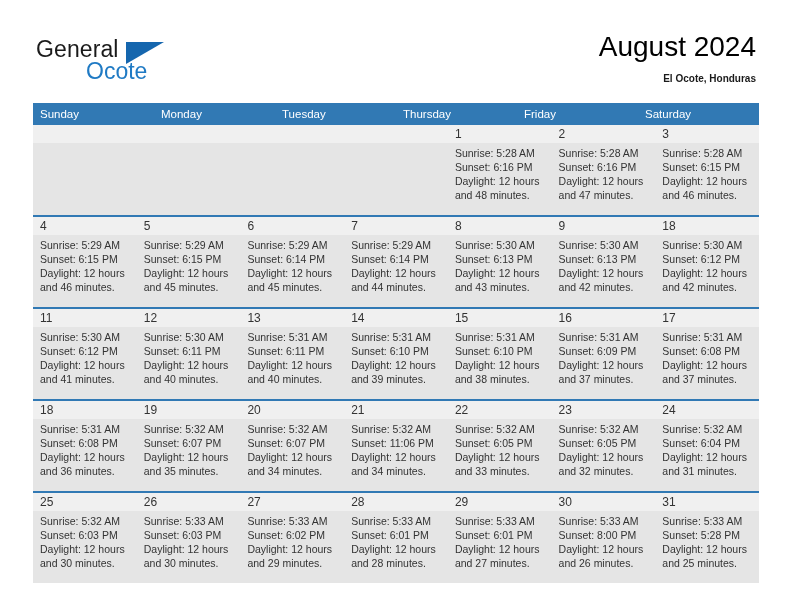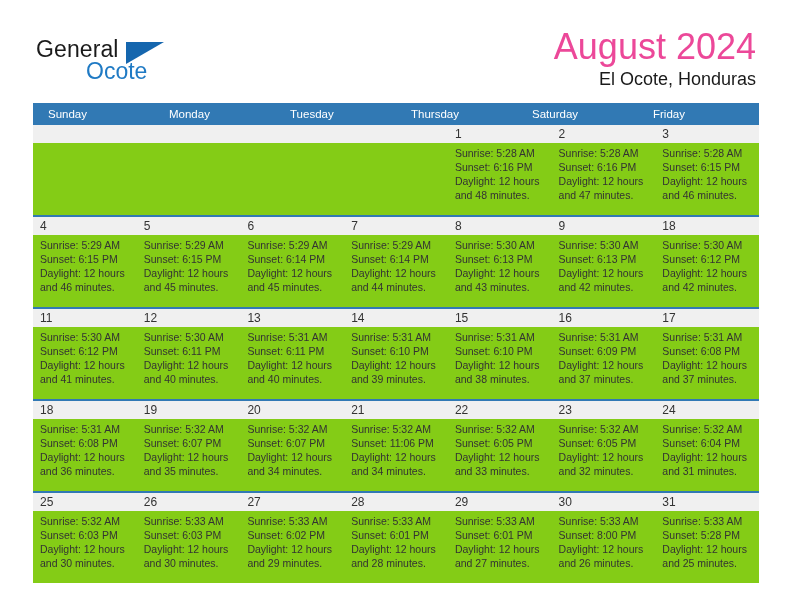--- a/index.html
+++ b/index.html
@@ -63,52 +63,53 @@
     border-bottom: 22px solid transparent;
   }
 
   .title-block {
     position: absolute;
     right: 36px;
     top: 30px;
     text-align: right;
   }
   .cal-title {
-    font-size: 36px;
+    font-size: 28px;
     font-weight: normal;
-    color: #ec4899;
+    color: #000000;
     line-height: 34px;
     white-space: nowrap;
   }
   .cal-subtitle {
-    font-size: 18px;
+    font-size: 10px;
     color: #1a1a1a;
     line-height: 22px;
     margin-top: 4px;
     white-space: nowrap;
+    font-weight: bold;
   }
 
   
   .calendar {
     position: absolute;
     left: 33px;
     top: 103px;
     width: 726px;
   }
   .weekday-row {
     display: flex;
     background: #3179b4;
     height: 22px;
   }
   .weekday {
     flex: 1 1 0;
     color: #ffffff;
     font-size: 11.5px;
     line-height: 22px;
-    padding-left: 15px;
+    padding-left: 7px;
     box-sizing: border-box;
     white-space: nowrap;
   }
 
   .week {
     position: relative;
   }
   .week .rule {
     height: 2px;
     background: #3179b4;
@@ -122,21 +123,21 @@
   .daynum {
     flex: 1 1 0;
     font-size: 12px;
     line-height: 18px;
     padding-left: 7px;
     box-sizing: border-box;
     color: #333333;
   }
   .detail-row {
     display: flex;
-    background: #84cc16;
+    background: #e5e5e5;
     height: 72px;
   }
   .detail {
     flex: 1 1 0;
     padding: 3px 6px 0 7px;
     box-sizing: border-box;
     font-size: 10.5px;
     line-height: 14px;
     color: #333333;
   }
@@ -164,22 +165,22 @@
     </div>
 
   </div>
 
   <div class="calendar">
     <div class="weekday-row">
         <div class="weekday">Sunday</div>
         <div class="weekday">Monday</div>
         <div class="weekday">Tuesday</div>
         <div class="weekday">Thursday</div>
+        <div class="weekday">Friday</div>
         <div class="weekday">Saturday</div>
-        <div class="weekday">Friday</div>
       </div>
     <div id="weeks-container">
         <div class="week first">
           <div class="daynum-row">
             <div class="daynum"></div>
             <div class="daynum"></div>
             <div class="daynum"></div>
             <div class="daynum"></div>
             <div class="daynum">1</div>
             <div class="daynum">2</div>

